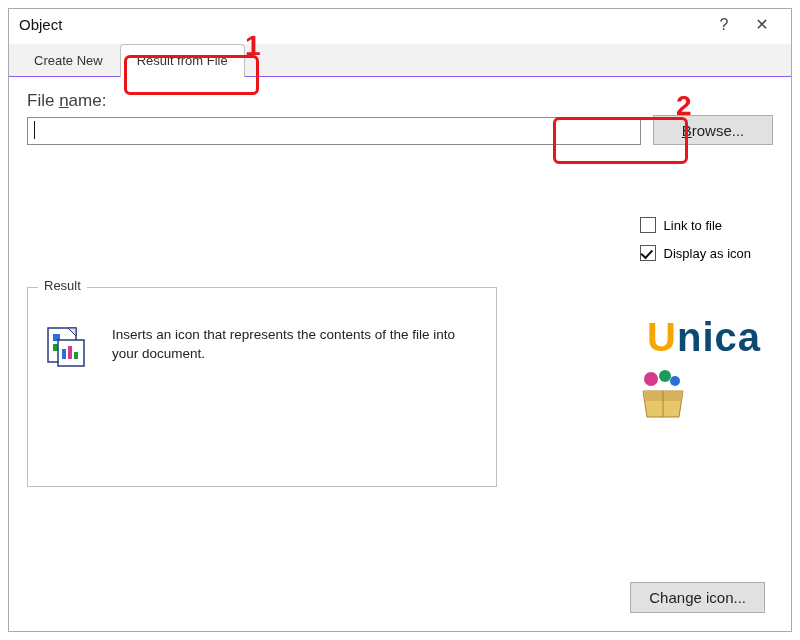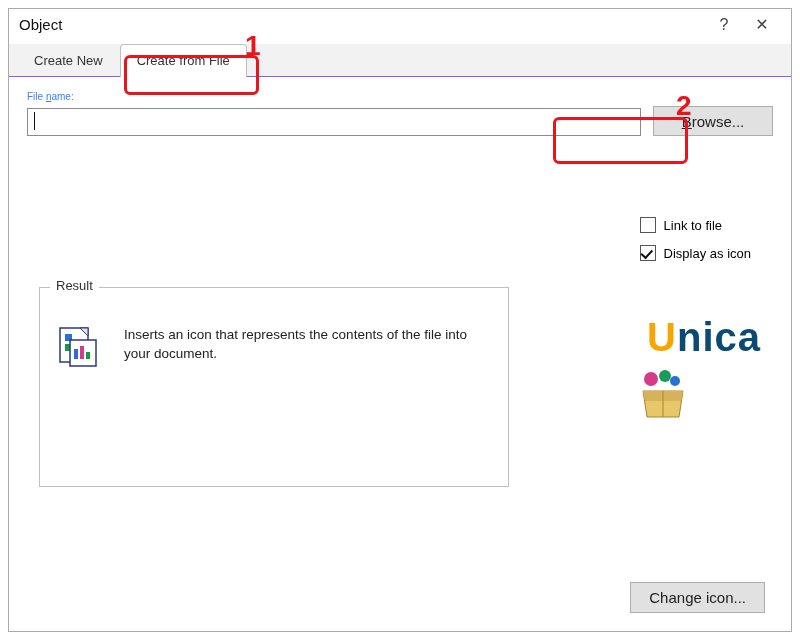--- a/index.html
+++ b/index.html
@@ -67,21 +67,21 @@
   display: flex;
   align-items: flex-end;
   gap: 12px;
 }
 .file-col {
   flex: 1;
   display: flex;
   flex-direction: column;
   gap: 6px;
 }
-.label { font-size: 10px; color: #3b82f6; }
+.label { font-size: 17px; color: #404040; }
 .label .u { text-decoration: underline; }
 .textinput {
   height: 28px;
   border: 1px solid #8a8a8a;
   padding: 3px 6px;
   font-size: 14px;
   background: #fff;
   outline: none;
   color: #222;
 }
@@ -120,21 +120,21 @@
 }
 .checkbox.checked::after {
   content: "";
   width: 9px; height: 5px;
   border-left: 2px solid #111;
   border-bottom: 2px solid #111;
   transform: rotate(-47deg) translate(0px,-1px);
 }
 .fieldset {
   position: absolute;
-  left: 30px;
+  left: 18px;
   top: 210px;
   width: 470px;
   height: 200px;
   border: 1px solid #bfbfbf;
   padding: 24px 16px 16px 16px;
 }
 .fieldset .legend {
   position: absolute;
   top: -10px; left: 10px;
   background: #fff;
@@ -219,21 +219,21 @@
     <span class="spacer"></span>
     <span class="sys">?</span>
     <span class="sys">✕</span>
   </div>
 
   <div class="tabstrip">
     <div class="tab">
       <span>Create New</span>
     </div>
     <div class="tab active">
-      <span>Create from File</span>
+      <span>Result from File</span>
     </div>
   </div>
 
   <div class="dialog-body">
 
     <div class="file-row">
       <div class="file-col">
         <div class="label">
           <span>File </span><span class="u">n</span><span>ame:</span>
         </div>

